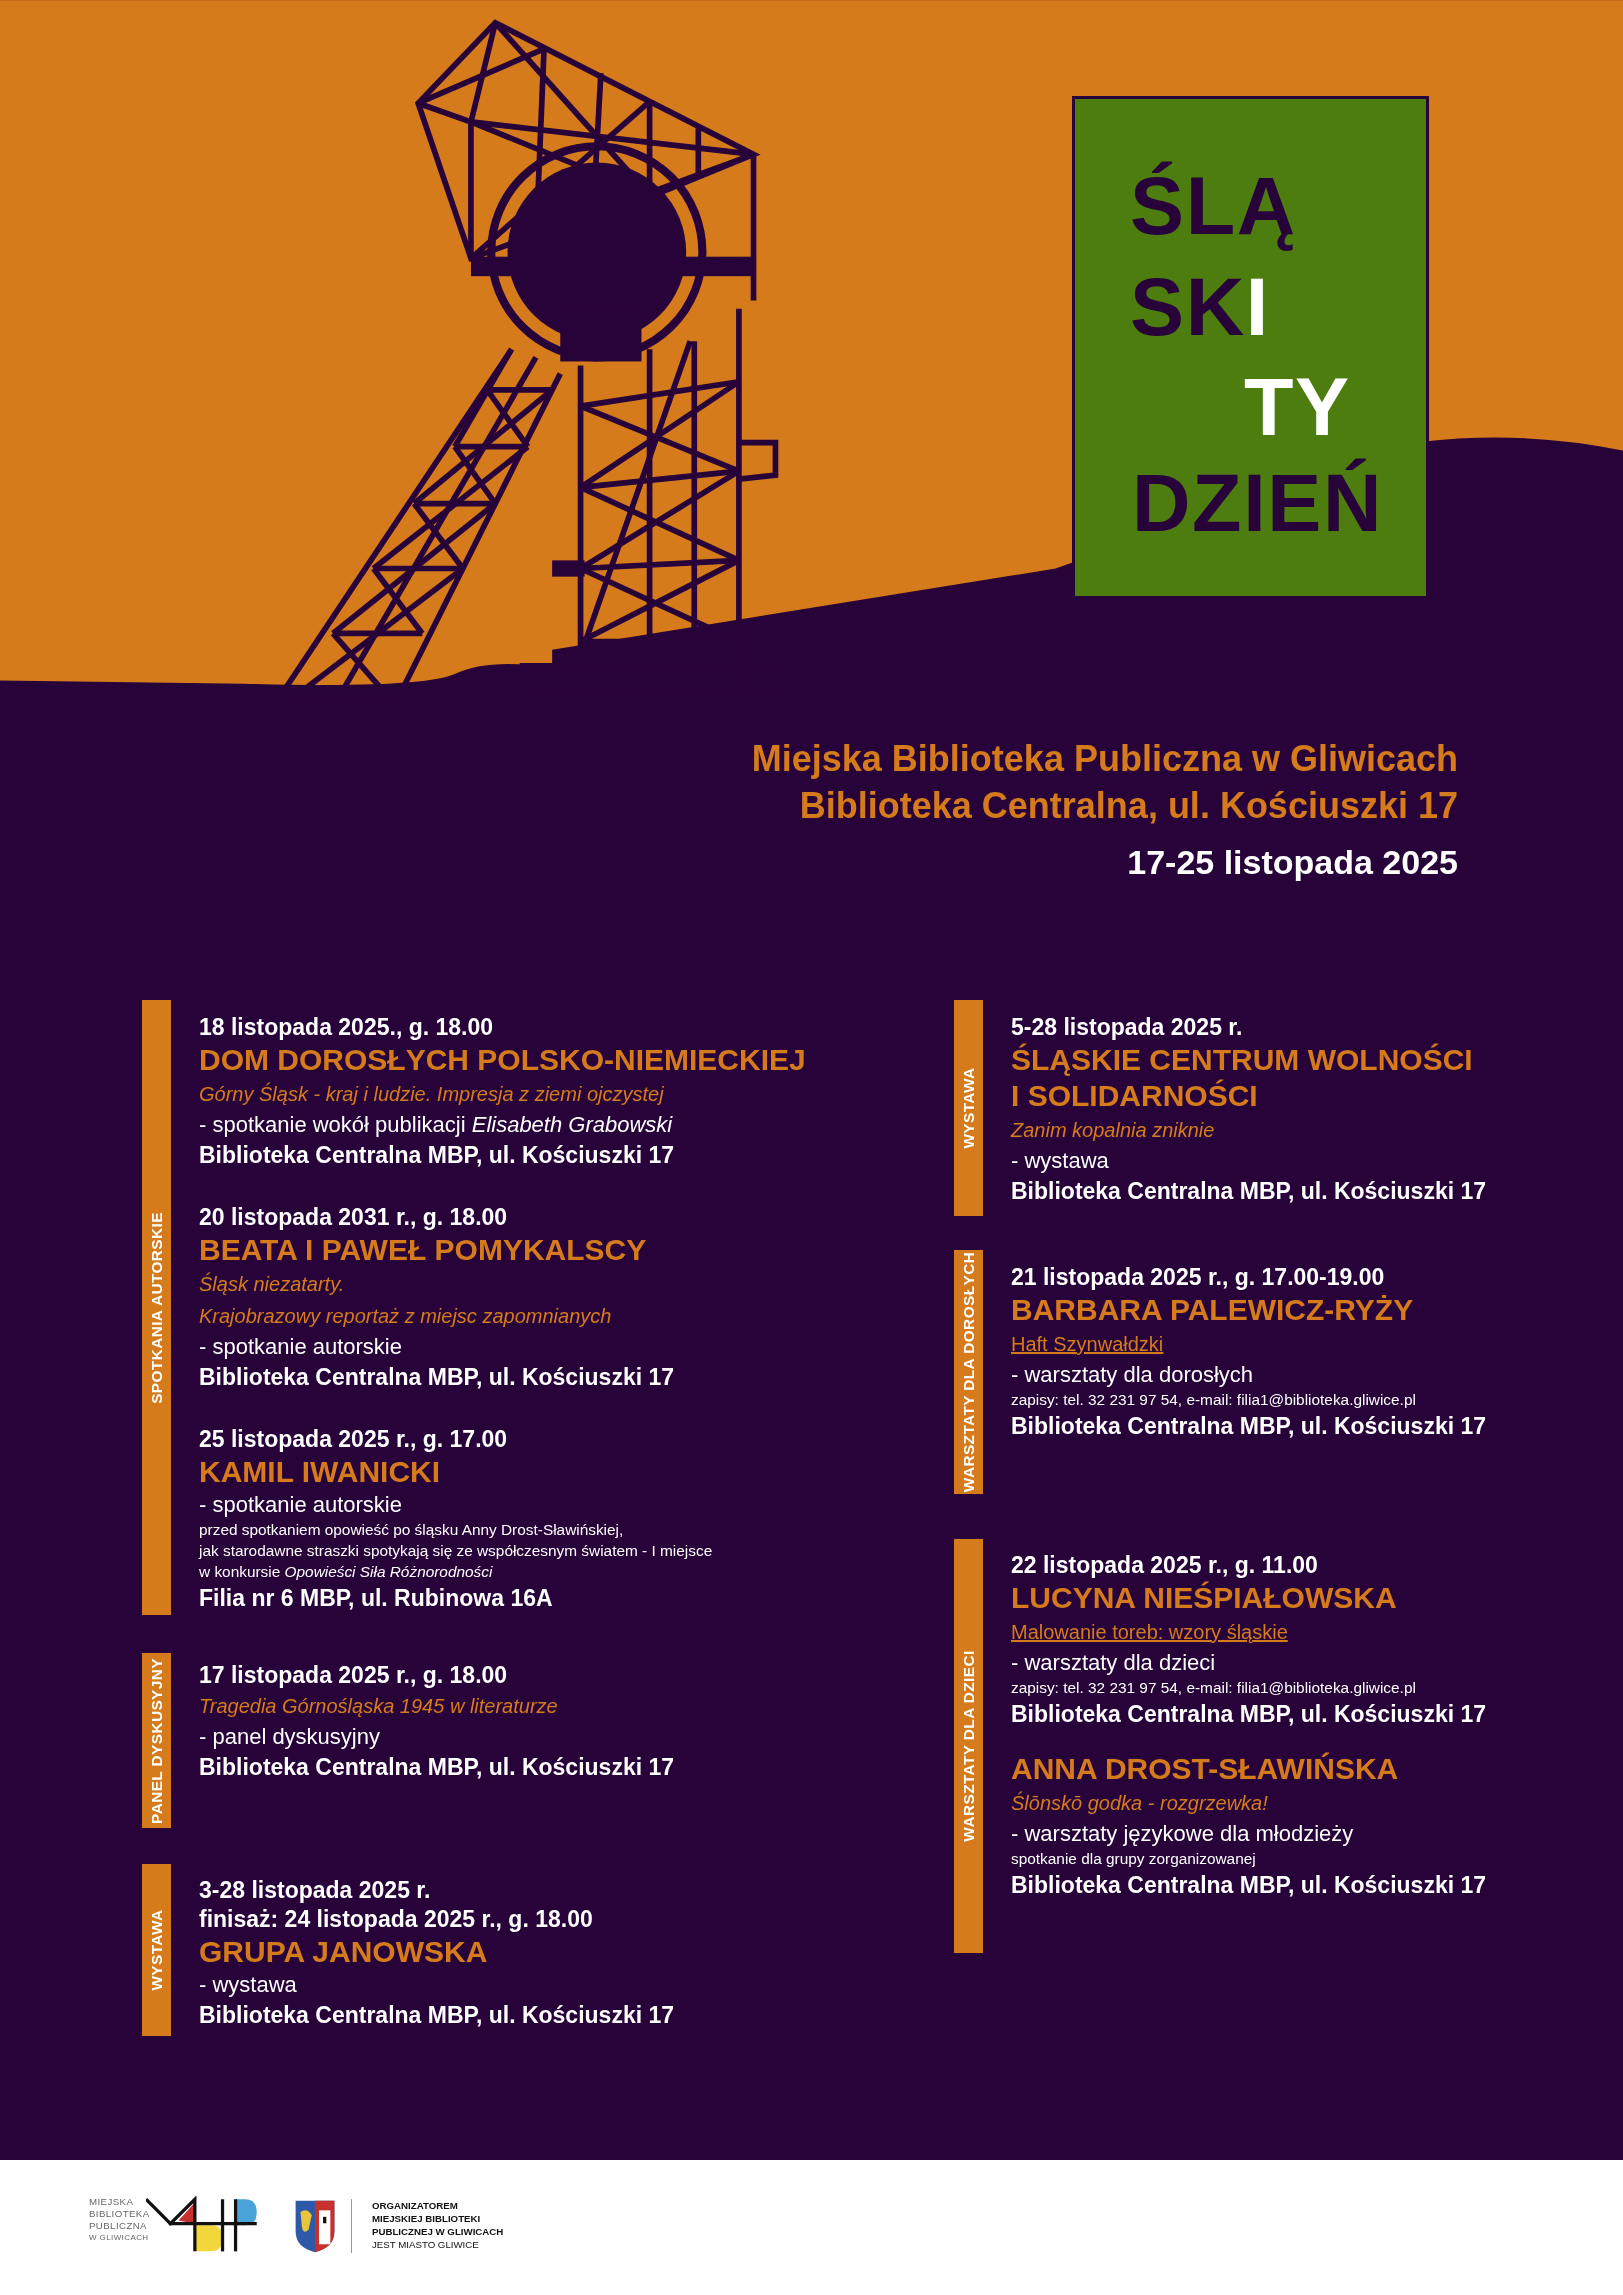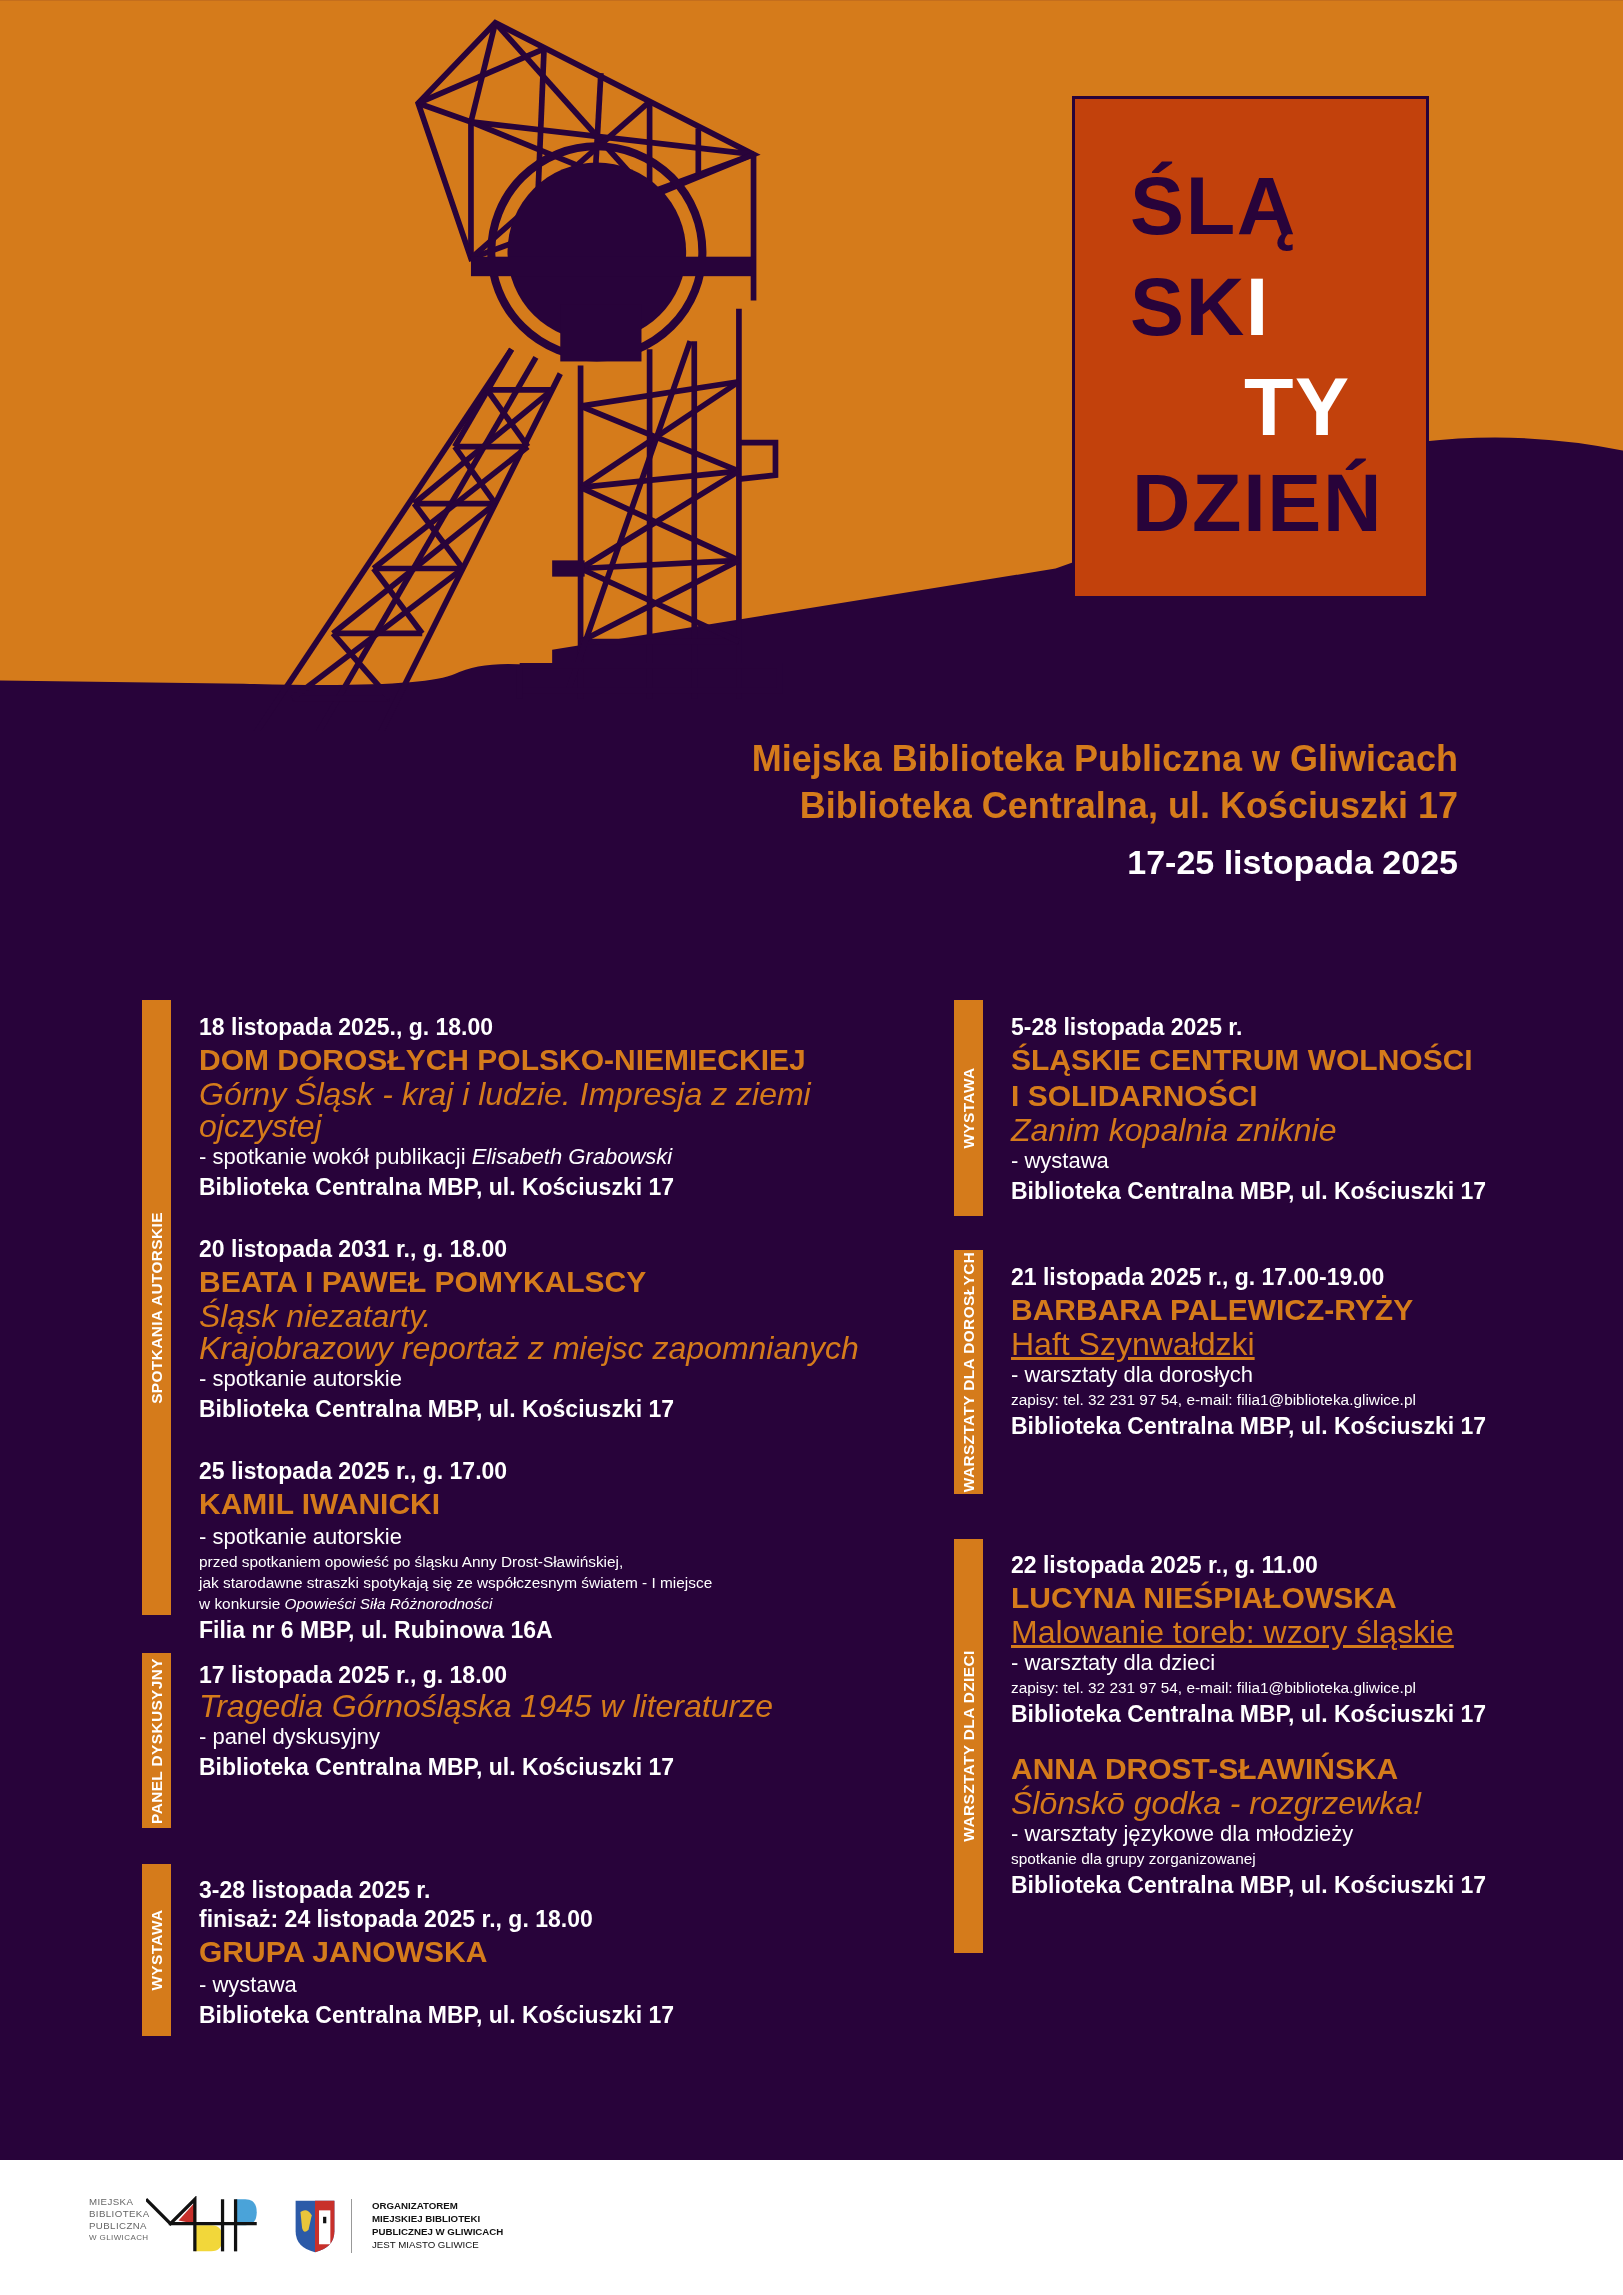--- a/index.html
+++ b/index.html
@@ -1,30 +1,30 @@
 <!DOCTYPE html>
 <html style="font-size:13px"><head>
 <meta charset="utf-8">
 <style>
   html,body{margin:0;padding:0;}
   body{width:1624px;height:2295px;position:relative;background:#ffffff;font-family:"Liberation Sans","DejaVu Sans",sans-serif;overflow:hidden;}
   .poster{position:absolute;left:0;top:0;width:1624px;height:2160px;background:#28033a;overflow:hidden;}
   .sky{position:absolute;left:0;top:0;width:1624px;height:731px;}
-  .title-box{position:absolute;left:1072px;top:96px;width:357px;height:503px;border:3.2px solid #28033a;background:#c2410c;box-sizing:border-box;}
+  .title-box{position:absolute;left:1072px;top:96px;width:357px;height:503px;border:3.2px solid #28033a;background:#4d7c0f;box-sizing:border-box;}
   .title-line{position:absolute;font-family:"Liberation Sans",sans-serif;font-weight:700;font-size:81px;line-height:1;color:#28033a;letter-spacing:1.6px;}
   .title-line .w{color:#ffffff;}
   .venue{position:absolute;right:166px;top:735px;text-align:right;color:#d57b1b;font-weight:700;font-size:36px;line-height:47px;}
   .dates{position:absolute;right:166px;top:843px;color:#ffffff;font-weight:700;font-size:34px;font-family:"Liberation Sans",sans-serif;}
   .bar{position:absolute;width:29px;background:#d57b1b;}
   .bar span{position:absolute;left:50%;top:50%;transform:translate(-50%,-50%) rotate(-90deg);white-space:nowrap;color:#fff;font-size:15.4px;font-weight:700;letter-spacing:0.4px;}
   .col{position:absolute;}
   .ev{margin-bottom:32px;}
   .d{color:#fff;font-weight:700;font-size:23px;line-height:29px;}
   .n{color:#d57b1b;font-weight:700;font-size:30px;line-height:36px;}
-  .s{color:#d57b1b;font-style:italic;font-size:32px;line-height:32px;}
+  .s{color:#d57b1b;font-style:italic;font-size:20px;line-height:32px;}
   .s.up{font-style:normal;text-decoration:underline;}
   .t{color:#fff;font-size:22px;line-height:29px;}
   .sm{color:#fff;font-size:15.4px;line-height:21px;}
   .sm i{font-style:italic;}
   .pl{color:#fff;font-weight:700;font-size:23px;line-height:32px;}
   .footer{position:absolute;left:0;top:2160px;width:1624px;height:136px;background:#fff;}
   .mbp-text{position:absolute;left:89px;top:2196px;font-size:9.7px;line-height:12px;color:#666;letter-spacing:0.4px;}
   .org-text{position:absolute;left:372px;top:2199px;font-size:9.7px;line-height:13px;color:#111;font-weight:700;}
   .org-text .light{font-weight:400;}
 </style>

